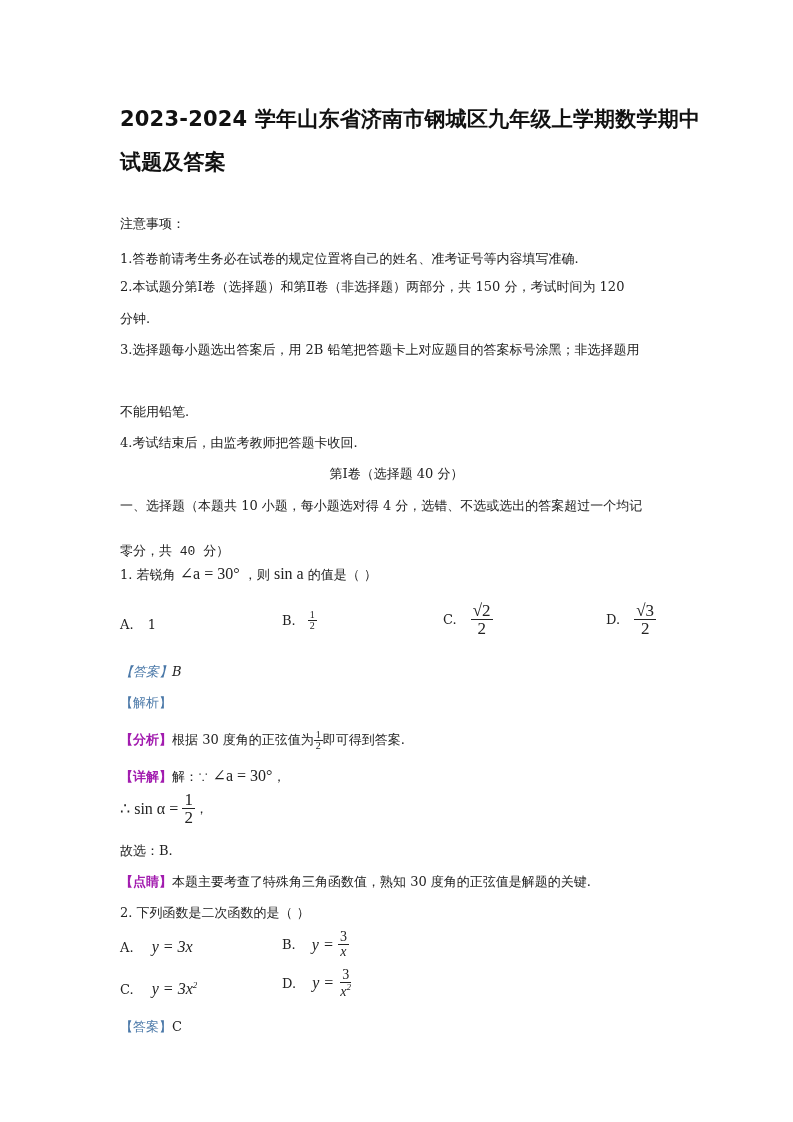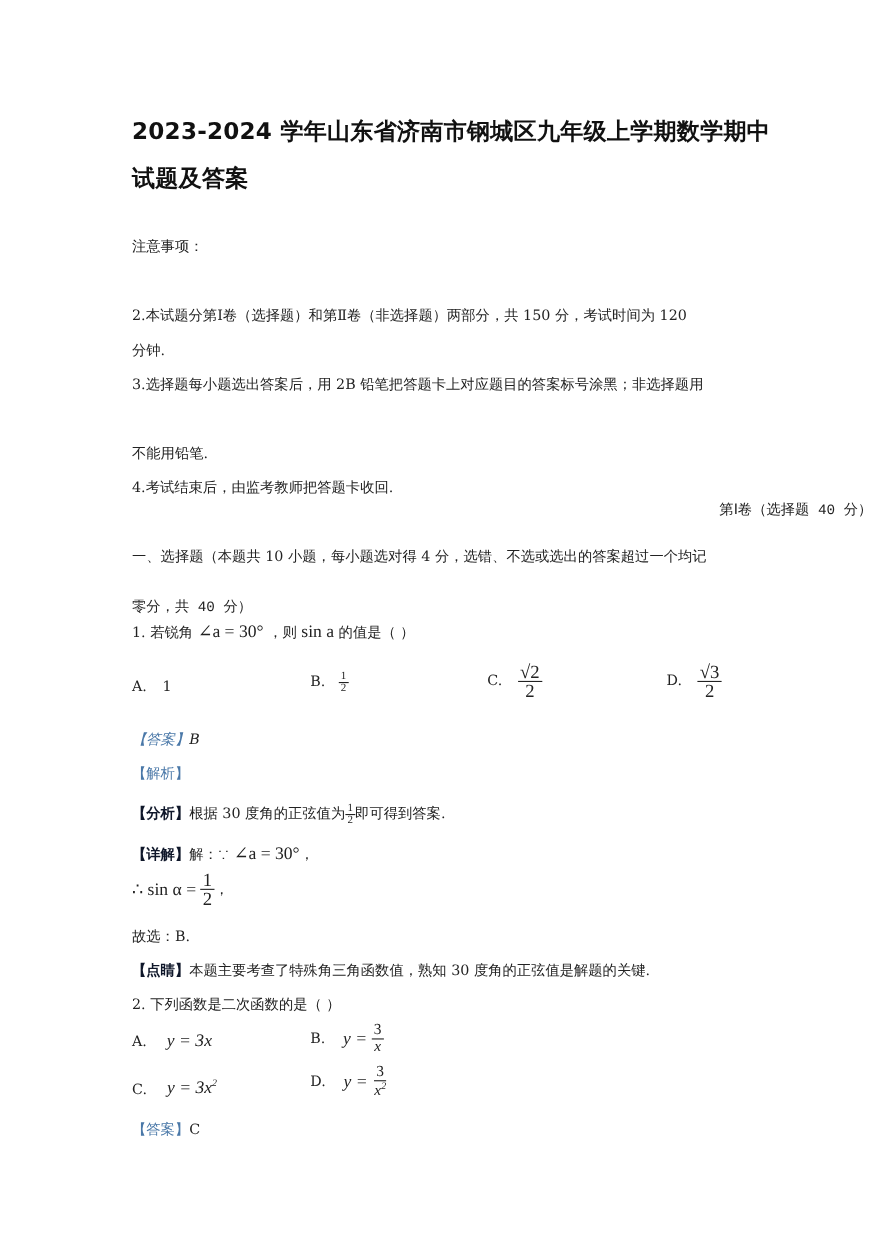--- a/index.html
+++ b/index.html
@@ -3,45 +3,46 @@
 <meta charset="utf-8">
 <style>
   html, body { margin: 0; padding: 0; background: #ffffff; }
   body { width: 793px; height: 1122px; position: relative; overflow: hidden;
          font-family: "DejaVu Serif", "Liberation Serif", serif; color: #1a1a1a; }
   .page { position: absolute; left: 0; top: 0; width: 793px; height: 926px; }
   .abs { position: absolute; white-space: nowrap; }
   .title { font-family: "DejaVu Sans", "Liberation Sans", sans-serif; font-weight: bold; font-size: 21px; letter-spacing: 0.2px; color: #111; }
   .txt { font-size: 13px; color: #222; margin-top: 28px; }
   .blue { color: #4a78a8; }
-  .bold-br { font-weight: bold; color: #0f172a; }
+  .bold-br { font-weight: bold; color: #a21caf; }
   .math { font-family: "Liberation Serif", "DejaVu Serif", serif; font-size: 16px; }
   .frac { display: inline-flex; flex-direction: column; align-items: center; vertical-align: middle; line-height: 1; }
   .frac .num { padding: 0 2px; border-bottom: 1px solid #222; }
   .frac .den { padding: 0 2px; }
   .small-frac { font-size: 10px; }
   .big-frac { font-size: 17px; }
   sup { font-size: 9px; }
 </style>
 </head>
 <body>
 
 <div class="page">
 
   <div class="abs title" style="left:120px; top:105px;">2023-2024 学年山东省济南市钢城区九年级上学期数学期中</div>
   <div class="abs title" style="left:120px; top:148px;">试题及答案</div>
 
   <div class="abs txt" style="left:120px; top:187px;">注意事项：</div>
+  <div class="abs txt" style="left:120px; top:222px;">1.答卷前请考生务必在试卷的规定位置将自己的姓名、准考证号等内容填写准确.</div>
   <div class="abs txt" style="left:120px; top:250px;">2.本试题分第Ⅰ卷（选择题）和第Ⅱ卷（非选择题）两部分，共 150 分，考试时间为 120</div>
   <div class="abs txt" style="left:120px; top:282px;">分钟.</div>
   <div class="abs txt" style="left:120px; top:313px;">3.选择题每小题选出答案后，用 2B 铅笔把答题卡上对应题目的答案标号涂黑；非选择题用</div>
   <div class="abs txt" style="left:120px; top:375px;">不能用铅笔.</div>
   <div class="abs txt" style="left:120px; top:406px;">4.考试结束后，由监考教师把答题卡收回.</div>
 
-  <div class="abs txt" style="left:0; width:793px; text-align:right; top:426px;font-family:Liberation Mono, monospace;">第Ⅰ卷（选择题 40 分）</div>
+  <div class="abs txt" style="left:0; width:793px; text-align:center; top:437px;">第Ⅰ卷（选择题 40 分）</div>
   <div class="abs txt" style="left:120px; top:469px;">一、选择题（本题共 10 小题，每小题选对得 4 分，选错、不选或选出的答案超过一个均记</div>
   <div class="abs txt" style="left:120px; top:514px;font-family:Liberation Mono, monospace;">零分，共 40 分）</div>
 
   <div class="abs txt" style="left:120px; top:536px;">
     <span>1.  若锐角</span>
     <span class="math">∠a = 30°</span>
     <span>，则</span>
     <span class="math">sin a</span>
     <span>的值是（     ）</span>
   </div>

